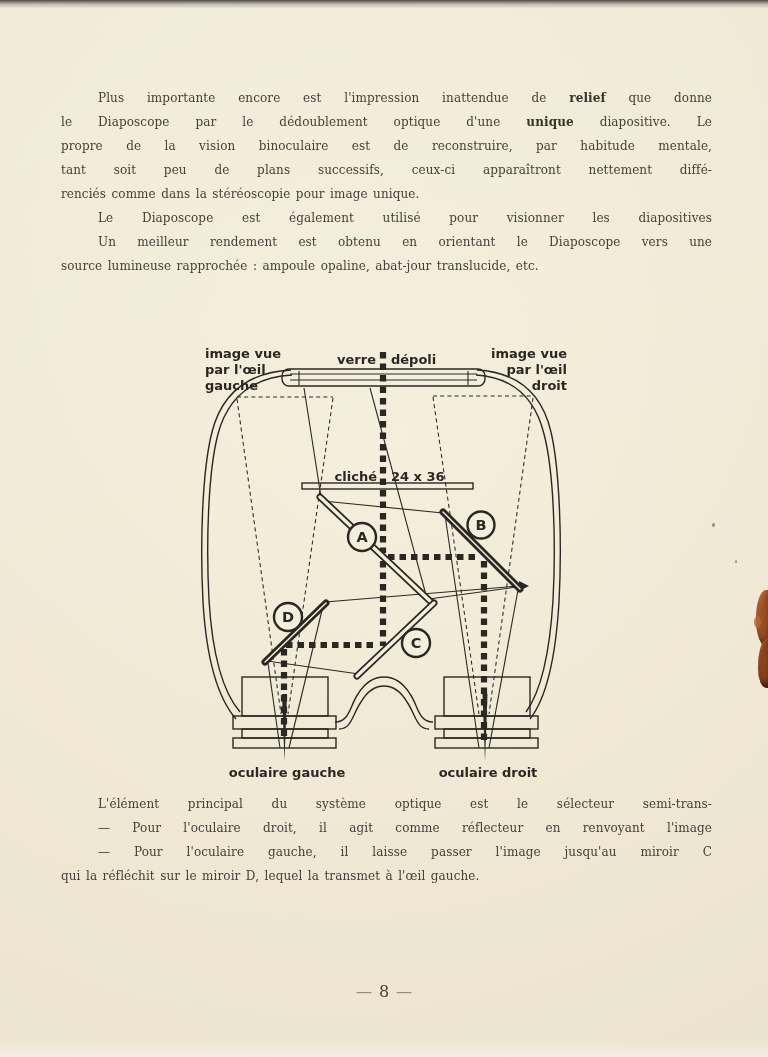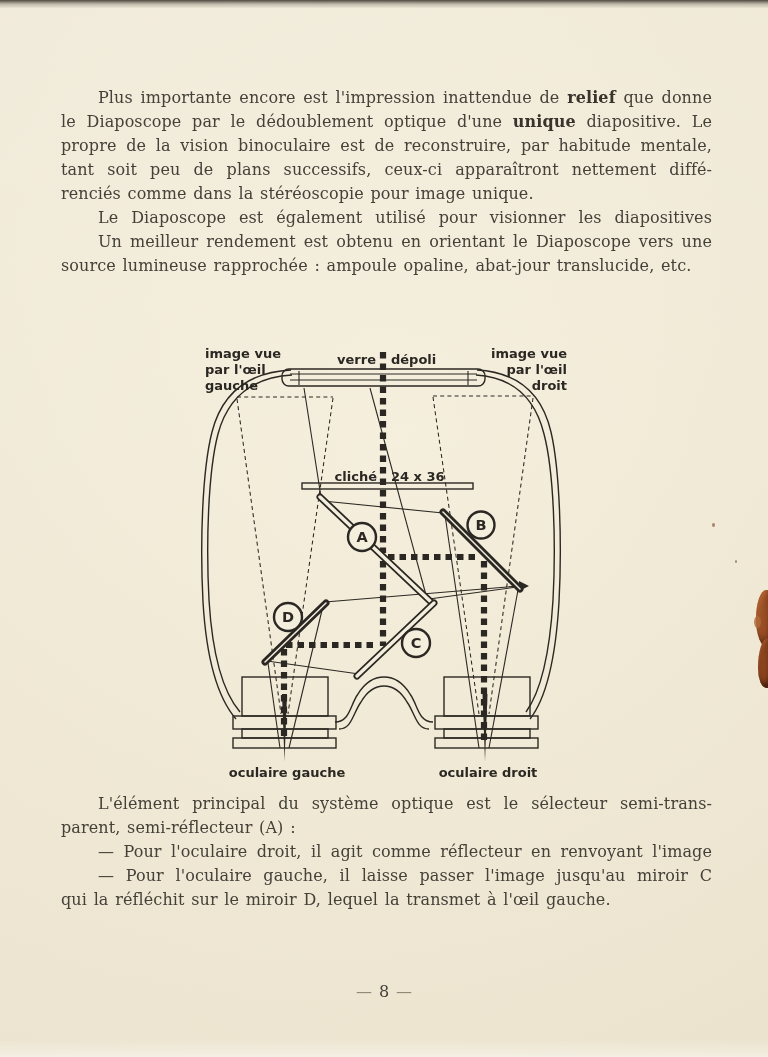--- a/index.html
+++ b/index.html
@@ -10,21 +10,21 @@
   .top-edge { position:absolute; top:0; left:0; right:0; height:9px;
     background:linear-gradient(to bottom, rgba(38,32,26,0.8) 0%, rgba(38,32,26,0.25) 45%, rgba(38,32,26,0) 95%); }
   .bottom-edge { position:absolute; bottom:0; left:0; right:0; height:18px;
     background:linear-gradient(to top, rgba(255,255,255,0.4), rgba(255,255,255,0)); }
   .vignette { position:absolute; inset:0; pointer-events:none;
     background: radial-gradient(ellipse 120% 90% at 52% 42%, rgba(255,255,255,0.04) 0%, rgba(130,110,80,0.07) 90%); }
 
   .text-top    { position:absolute; left:61px; top:86px;  width:651px; }
   .text-bottom { position:absolute; left:61px; top:792px; width:651px; }
   .line {
-    font-family:"DejaVu Serif", serif; font-size:16px; line-height:24px;
+    font-family:"DejaVu Serif", serif; font-size:12px; line-height:24px;
     color:#454139; text-align:justify; text-align-last:justify;
     letter-spacing:0.1px; word-spacing:1.5px; white-space:normal;
   }
   .line b { font-weight:700; color:#38342c; }
   .line.indent { text-indent:37px; }
   .line.last { text-align-last:left; }
 
   .pageno { position:absolute; top:982px; left:0; width:768px; text-align:center;
     font-family:"DejaVu Serif", serif; font-size:16px; color:#46423a; }
   .pageno .dash { color:#8d8672; margin:0 7px; }
@@ -203,21 +203,20 @@
       <text class="dlabel" x="377" y="481" text-anchor="end">cliché</text>
       <text class="dlabel" x="391" y="481">24 x 36</text>
     </g>
     <text class="dlabel" x="287" y="777" text-anchor="middle">oculaire gauche</text>
     <text class="dlabel" x="488" y="777" text-anchor="middle">oculaire droit</text>
   </svg>
 
   <div class="text-bottom">
       <div class="para">
         <div class="line indent">L'élément principal du système optique est le sélecteur semi-trans-</div>
-        <div class="line last">parent, semi-réflecteur (A) :</div>
       </div>
       <div class="para">
         <div class="line indent">— Pour l'oculaire droit, il agit comme réflecteur en renvoyant l'image</div>
       </div>
       <div class="para">
         <div class="line indent">— Pour l'oculaire gauche, il laisse passer l'image jusqu'au miroir C</div>
         <div class="line last">qui la réfléchit sur le miroir D, lequel la transmet à l'œil gauche.</div>
       </div>
     </div>
 

